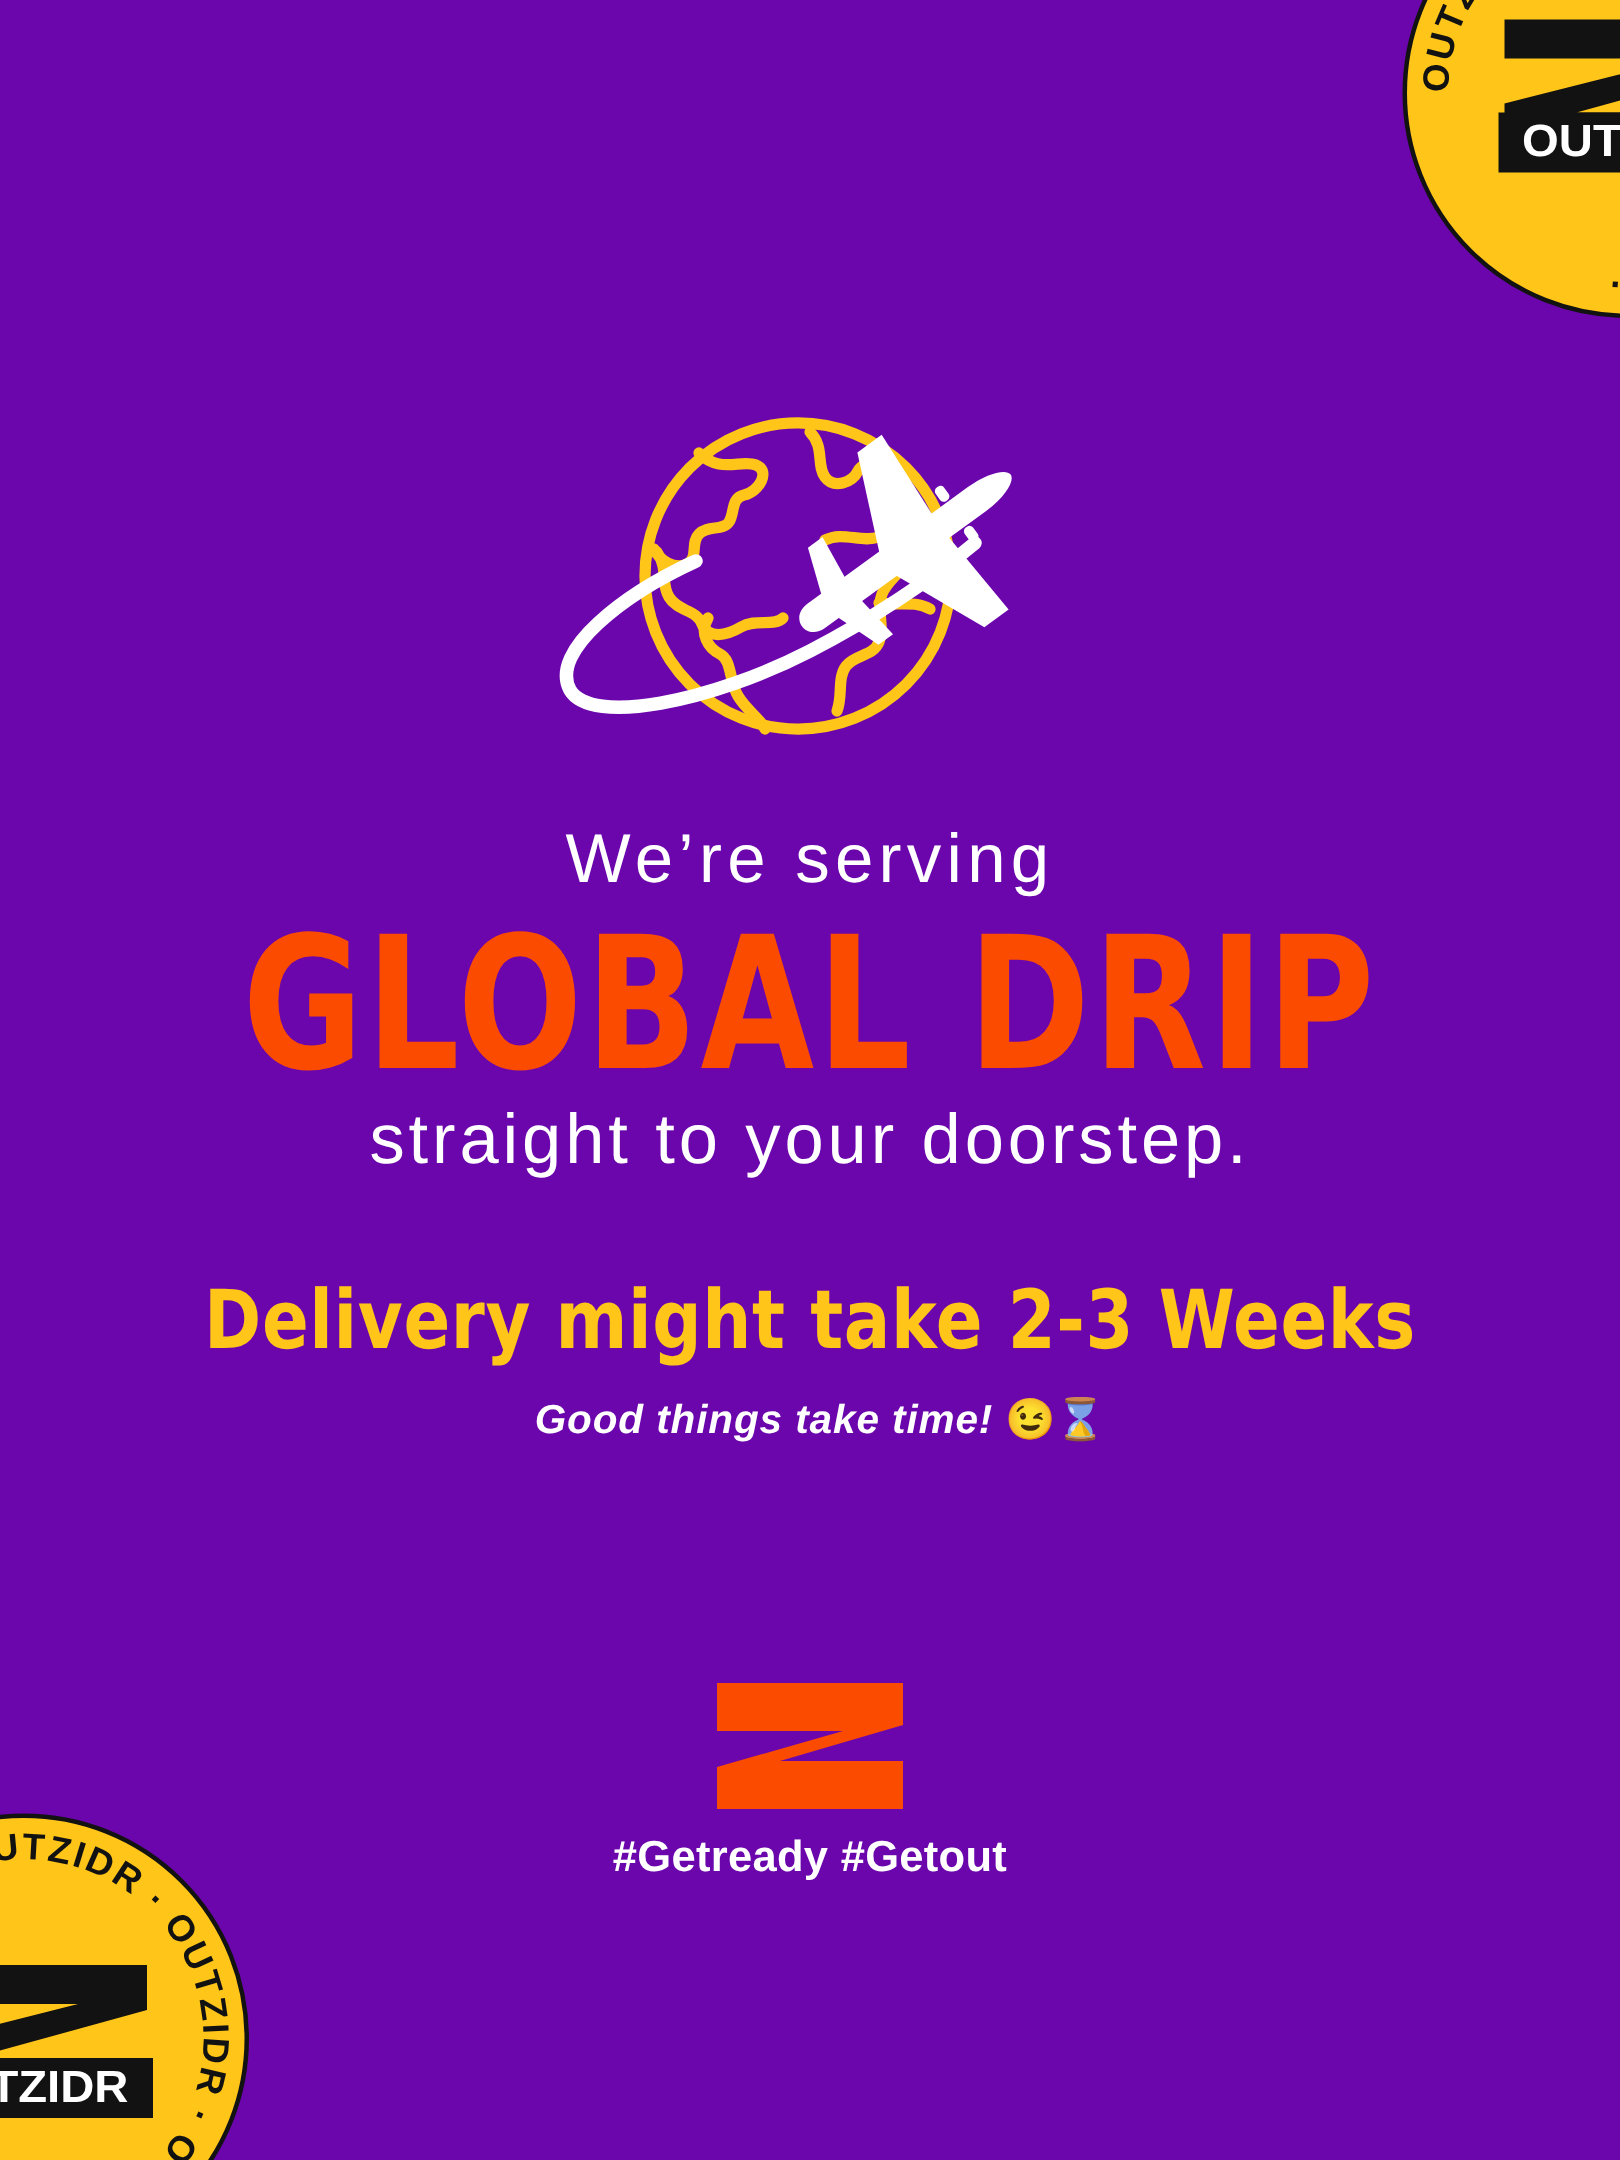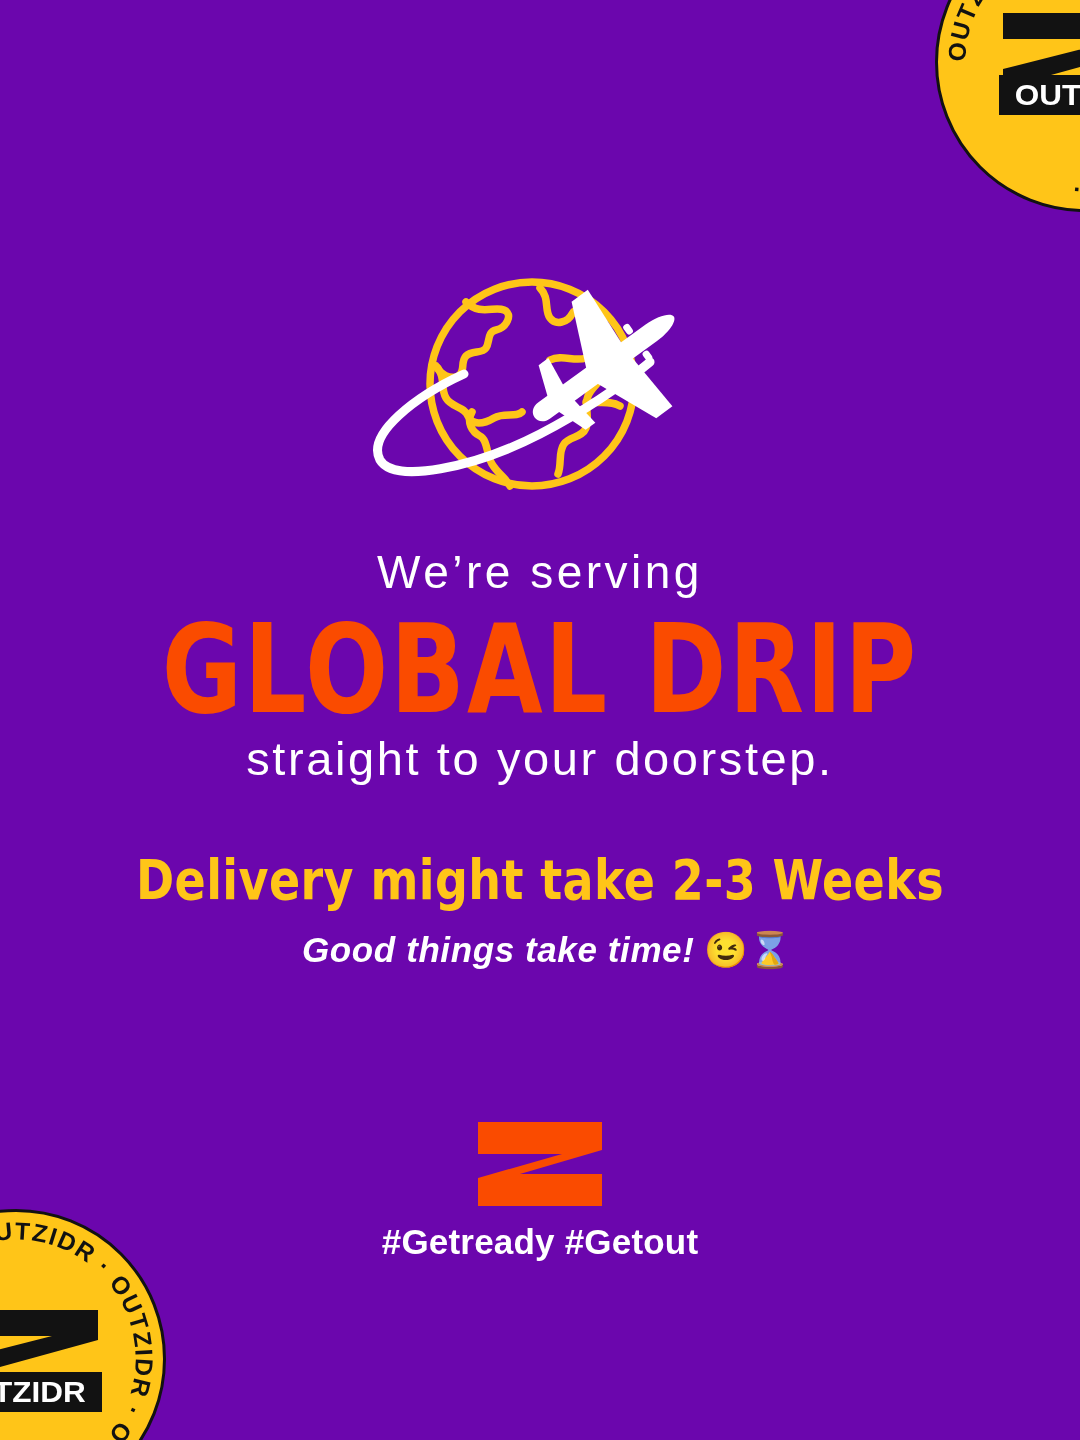--- a/index.html
+++ b/index.html
@@ -134,21 +134,21 @@
     font-size: 46px;
     font-weight: bold;
     letter-spacing: 0.4px;
     line-height: 1.05;
     margin: 72px 0 0 0;
     transform: scaleY(1.18);
     font-family: "DejaVu Sans", sans-serif;
   }
   .line-good {
     color: #ffffff;
-    font-size: 35px;
+    font-size: 27px;
     font-weight: bold;
     font-style: italic;
     letter-spacing: 0.6px;
     line-height: 1.05;
     margin: 28px 0 0 14px;
   }
   .line-good .emo {
     font-style: normal;
     letter-spacing: 0;
   }
@@ -162,21 +162,21 @@
     text-align: center;
   }
   .footer-z {
     display: block;
     margin: 0 auto;
     width: 124px;
     height: 84px;
   }
   .footer-tag {
     color: #ffffff;
-    font-size: 35px;
+    font-size: 29px;
     font-weight: bold;
     letter-spacing: 0.2px;
     margin: 16px 0 0 0;
   }
 </style>
 </head>
 <body>
 
 <div class="poster">
 

